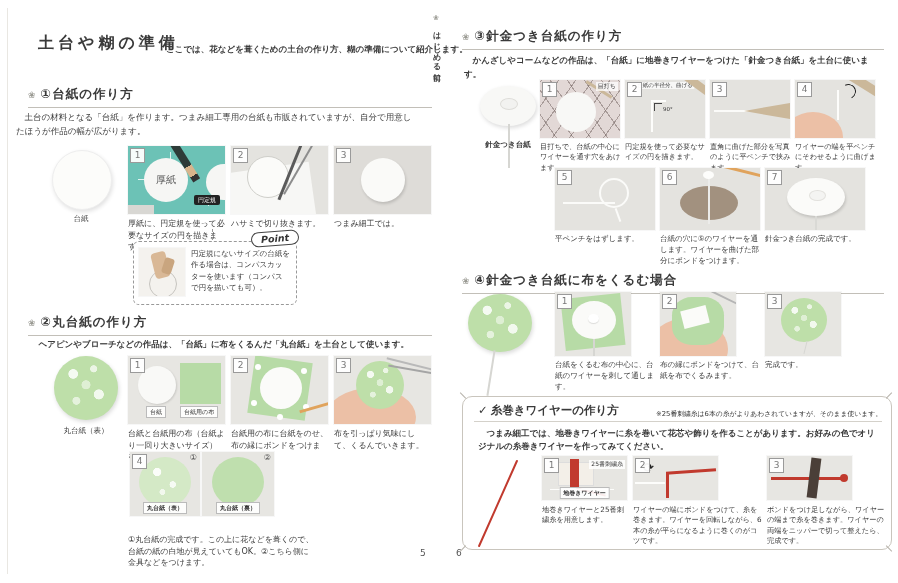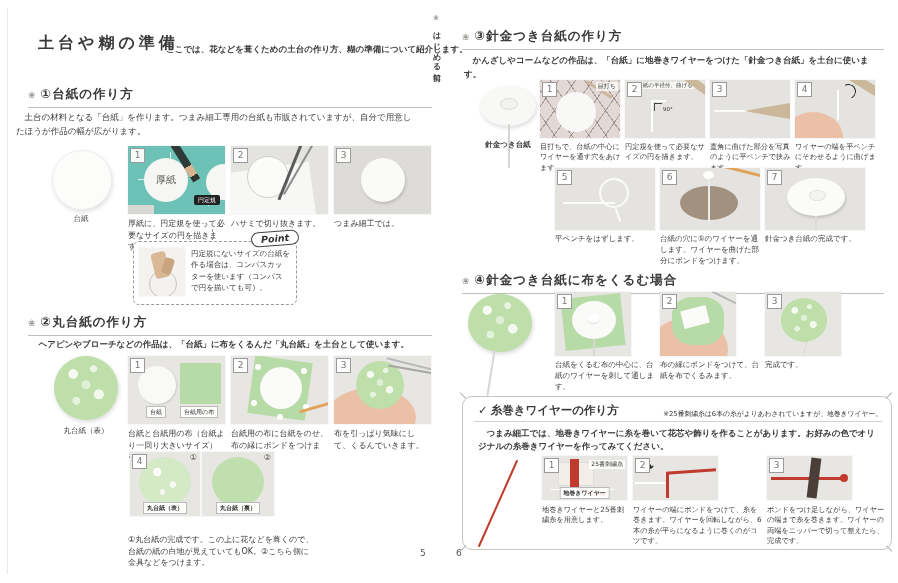--- a/index.html
+++ b/index.html
@@ -255,21 +255,21 @@
 
 <div class="abs" style="left:462px;top:396px;width:428px;height:152px;border:1px solid #c9c5bd;border-radius:10px;background:#fff;"></div>
 <div class="corner" style="left:459px;top:395px;transform:rotate(45deg);"></div>
 <div class="corner" style="left:885px;top:395px;transform:rotate(-45deg);"></div>
 <div class="corner" style="left:459px;top:548px;transform:rotate(-45deg);"></div>
 <div class="corner" style="left:885px;top:548px;transform:rotate(45deg);"></div>
 
 <div class="abs" style="left:478px;top:403px;font-size:11.5px;font-weight:bold;color:#3a3a3a;">
   <span style="margin-right:3px;">✓</span><span>糸巻きワイヤーの作り方</span>
 </div>
-<div class="abs" style="left:614px;top:409px;width:268px;text-align:right;font-size:6.8px;color:#333;">※25番刺繍糸は6本の糸がよりあわされていますが、地巻きワイヤー。</div>
+<div class="abs" style="left:614px;top:409px;width:268px;text-align:right;font-size:6.8px;color:#333;">※25番刺繍糸は6本の糸がよりあわされていますが、そのまま使います。</div>
 <div class="abs" style="left:474px;top:421px;width:408px;border-bottom:1px solid #d4d1ca;"></div>
 <div class="intro" style="left:478px;top:427px;width:400px;font-weight:bold;line-height:1.55;">つまみ細工では、地巻きワイヤーに糸を巻いて花芯や飾りを作ることがあります。お好みの色でオリジナルの糸巻きワイヤーを作ってみてください。</div>
 
 <div class="abs" style="left:497px;top:456px;width:2px;height:95px;background:#c13a2e;transform:rotate(24deg);border-radius:2px;"></div>
 
 <div class="photo" style="left:542px;top:456px;width:85px;height:44px;">
   <div class="num">1</div>
   <div class="abs" style="left:16px;top:6px;width:34px;height:22px;background:#f3efe8;border:1px solid #ddd;"></div>
   <div class="abs" style="left:28px;top:3px;width:9px;height:28px;background:#c13a2e;"></div>
   <div class="abs" style="left:34px;bottom:7px;width:30px;height:2px;background:#c13a2e;transform:rotate(14deg);"></div>

